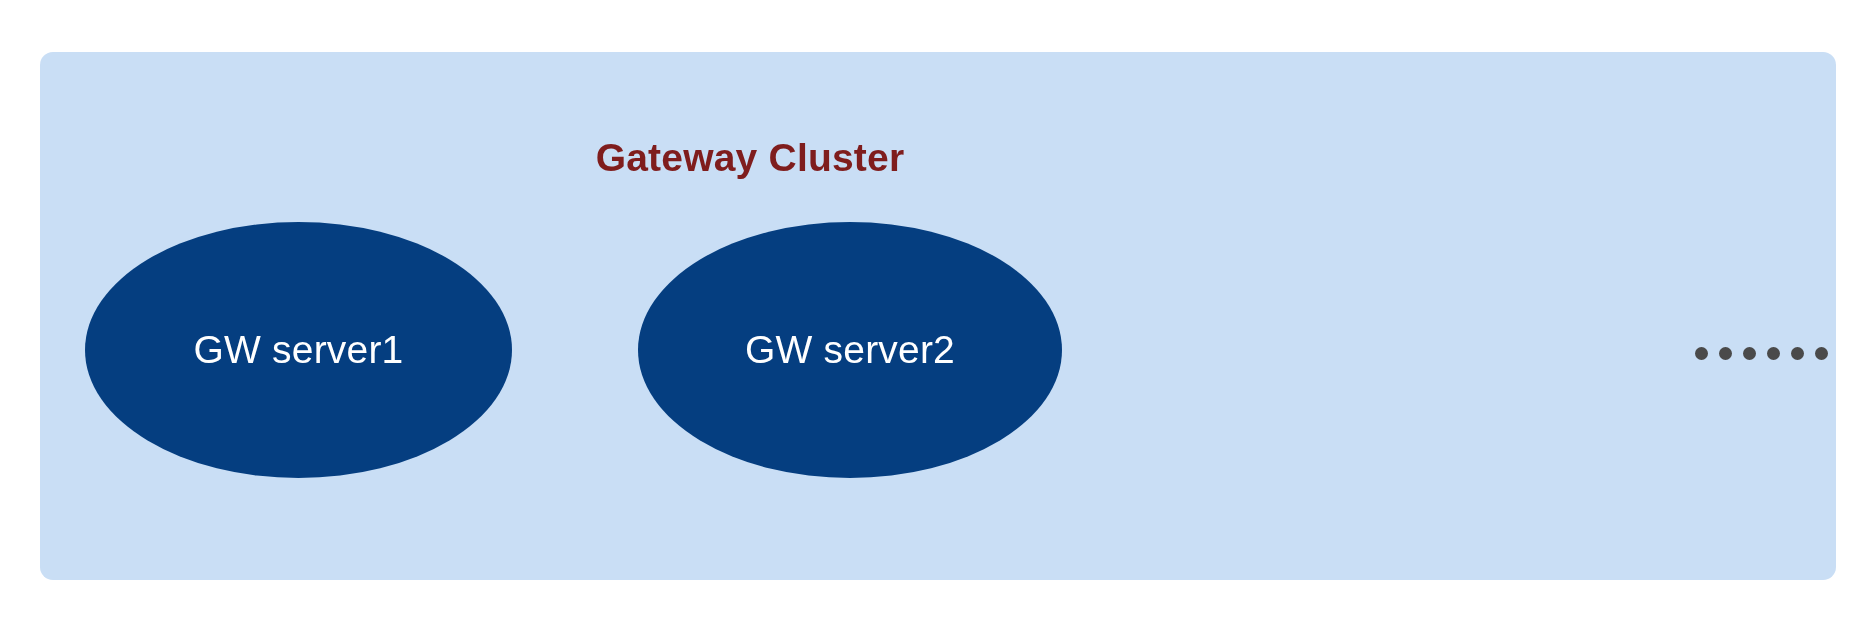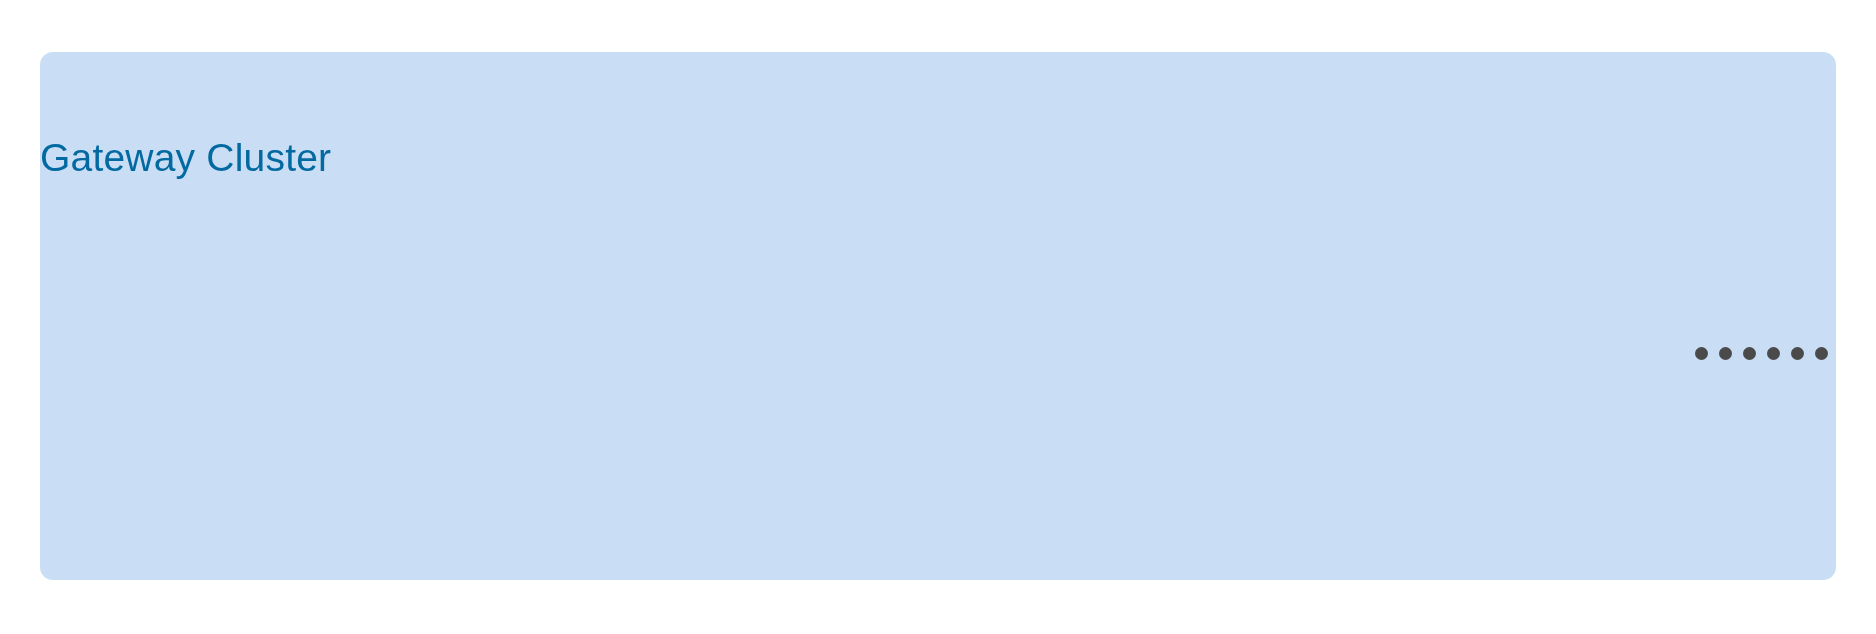--- a/index.html
+++ b/index.html
@@ -32,24 +32,24 @@
     border-radius: 13px;
     box-sizing: border-box;
   }
 
   
   .cluster-title {
     position: absolute;
     left: 0;
     top: 86px;
     width: 1420px;
-    text-align: left;
+    text-align: center;
     font-size: 39px;
-    font-weight: normal;
-    color: #0369a1;
+    font-weight: bold;
+    color: #7f1d1d;
     letter-spacing: 0.2px;
     line-height: 1;
     white-space: nowrap;
   }
 
   
   .node {
     position: absolute;
     background: #053e80;
     border-radius: 50%;
@@ -92,21 +92,27 @@
 </style>
 </head>
 <body>
 
 <div class="canvas">
 
   <div class="cluster-box">
 
     <div class="cluster-title">Gateway Cluster</div>
 
+    <div class="node node-1">
+      <span class="node-label">GW server1</span>
+    </div>
 
+    <div class="node node-2">
+      <span class="node-label">GW server2</span>
+    </div>
 
 
     <div class="ellipsis">
       <span class="dot"></span>
       <span class="dot"></span>
       <span class="dot"></span>
       <span class="dot"></span>
       <span class="dot"></span>
       <span class="dot"></span>
     </div>

